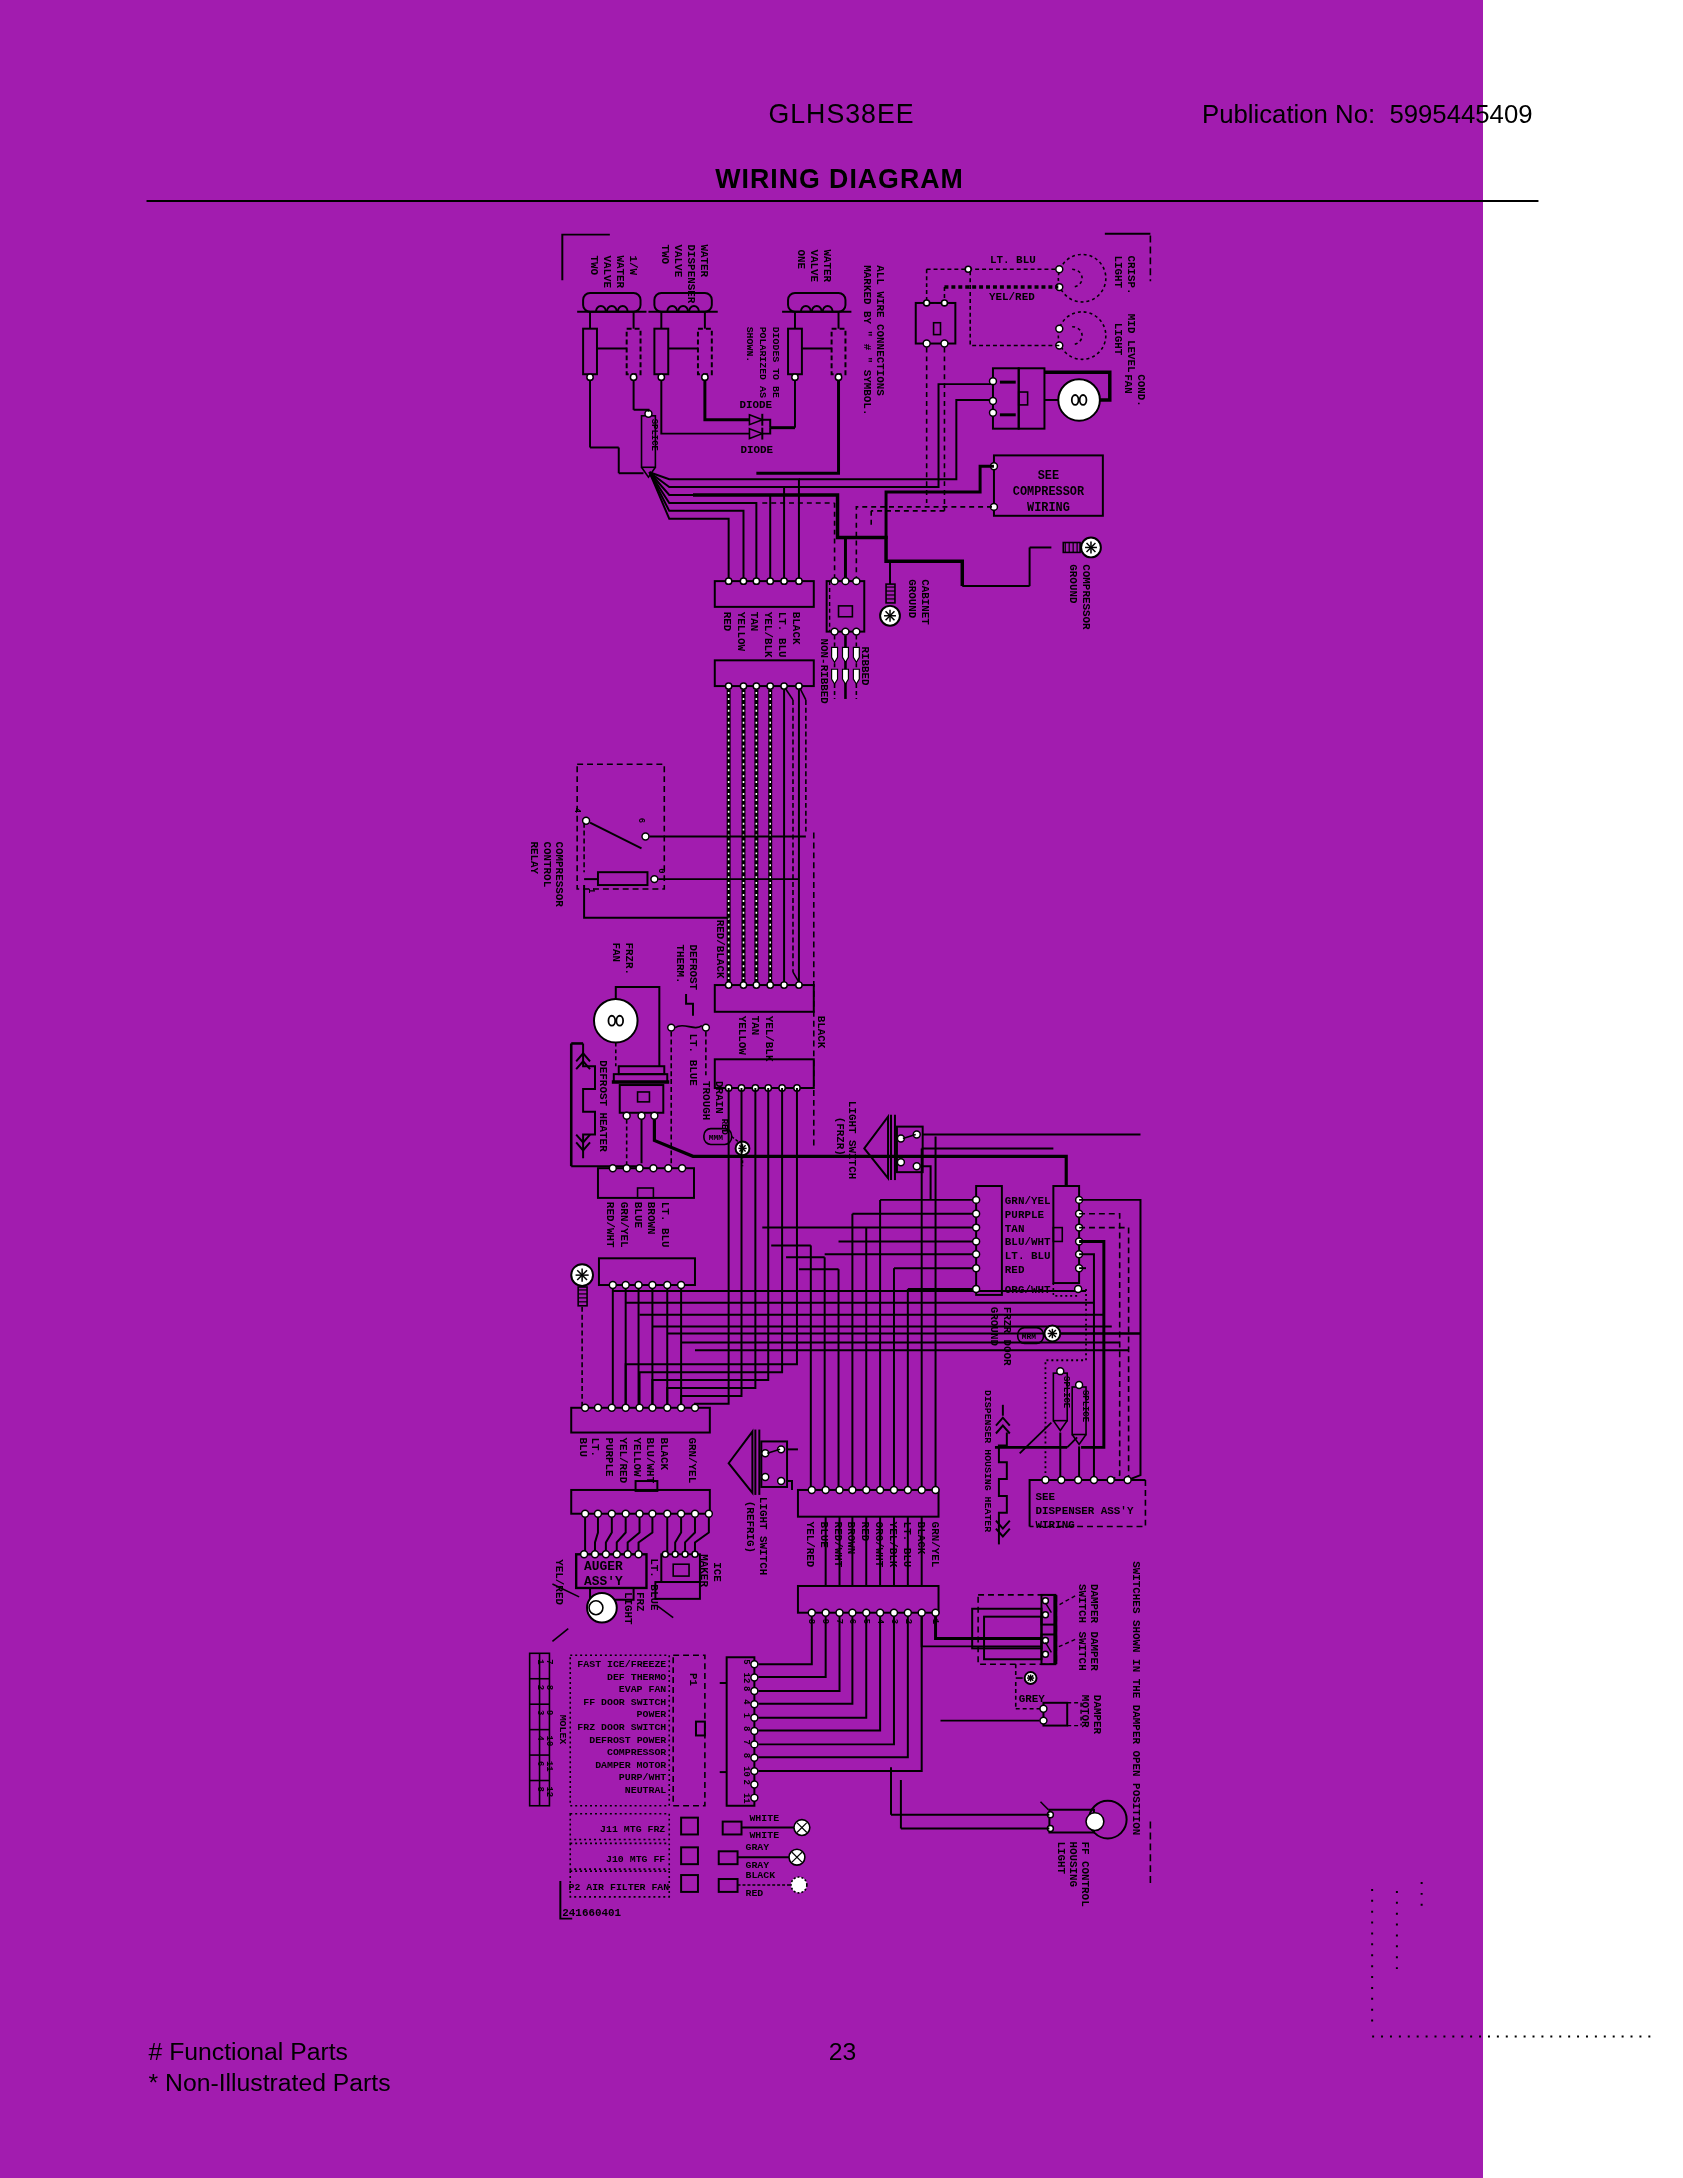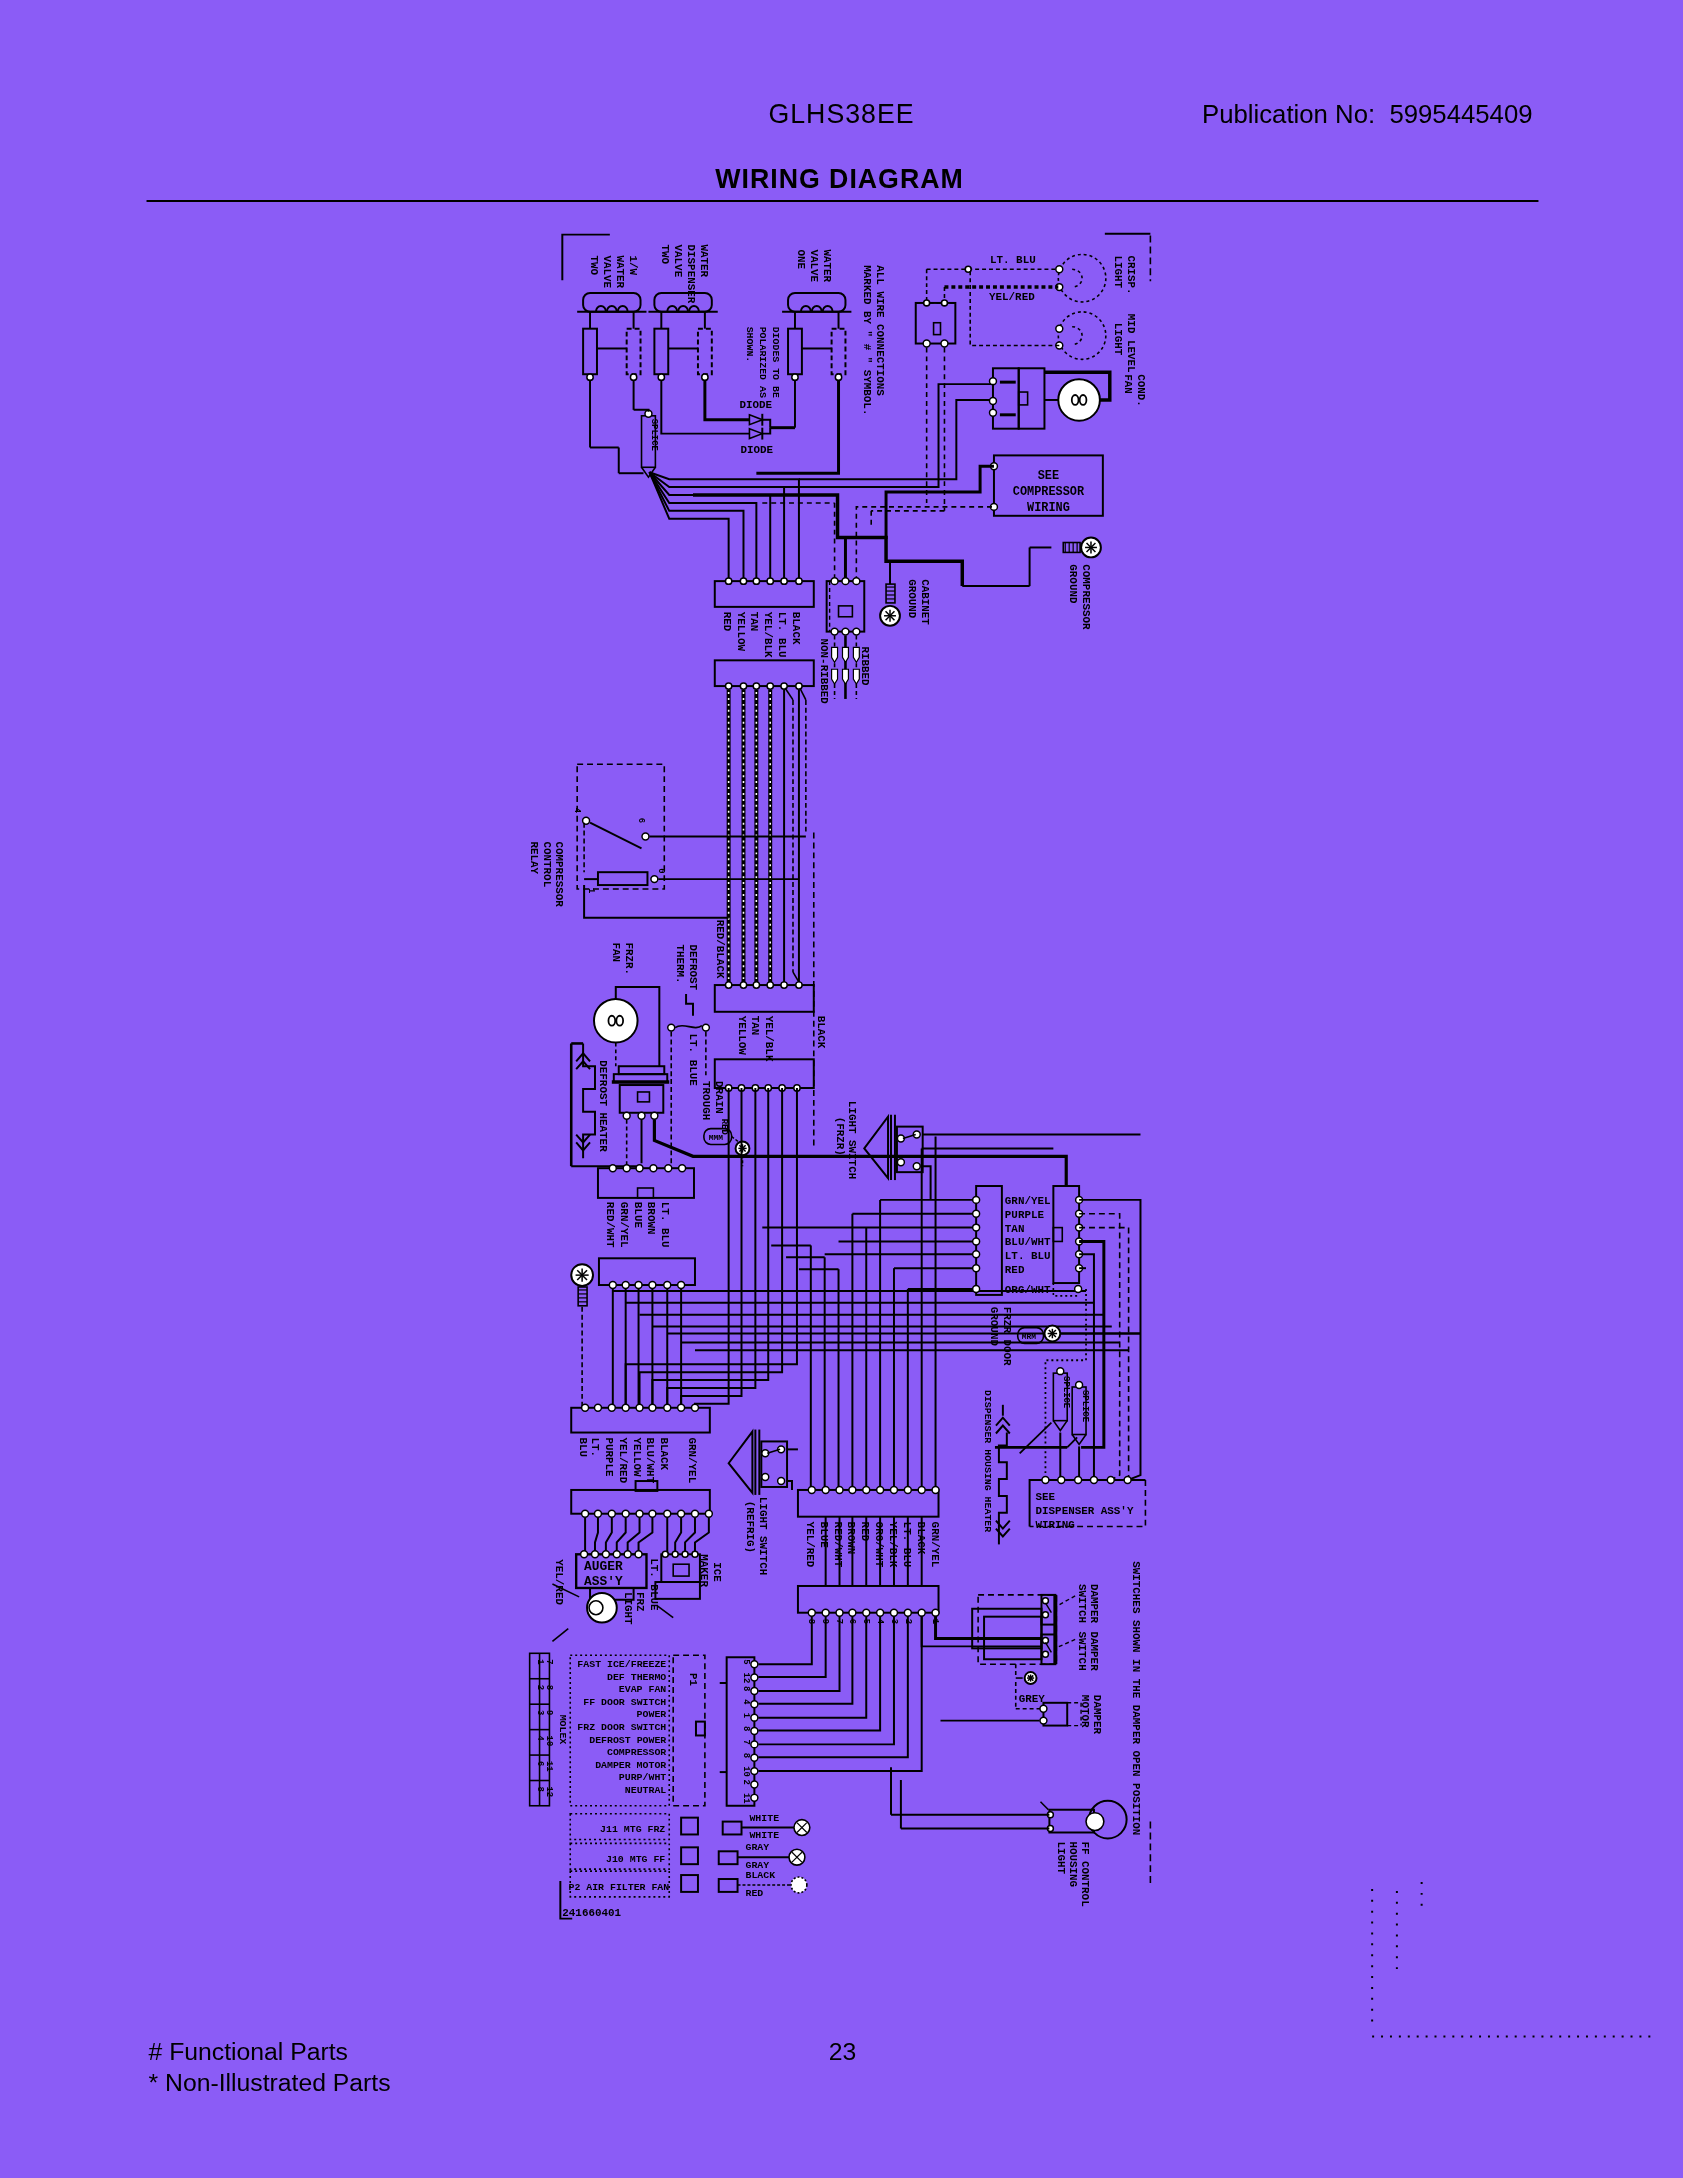--- a/index.html
+++ b/index.html
@@ -1,16 +1,16 @@
 <!DOCTYPE html>
 <html><head>
 <meta charset="utf-8">
 <style>
   html,body { margin:0; padding:0; background:#fff; }
-  #page { width:1683px; height:2178px; position:relative; background:#8b5cf6; }
+  #page { width:1483px; height:2178px; position:relative; background:#a21caf; }
   svg { display:block; }
   text { white-space:pre; }
 </style>
 </head>
 <body>
 <div id="page">
 <svg width="1683" height="2178" viewBox="0 0 1700 2200">
 
 <text x="850" y="124" font-family="Liberation Sans, sans-serif" font-size="27" font-weight="normal" text-anchor="middle" letter-spacing="1">GLHS38EE</text>
 

